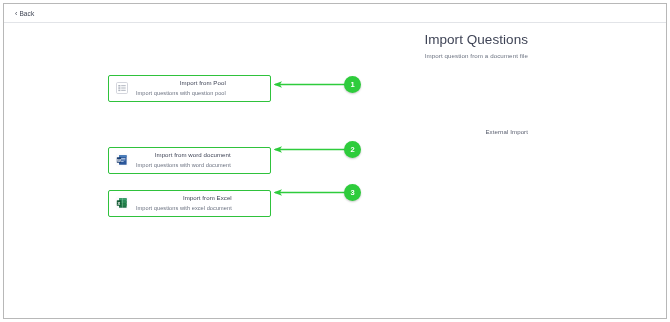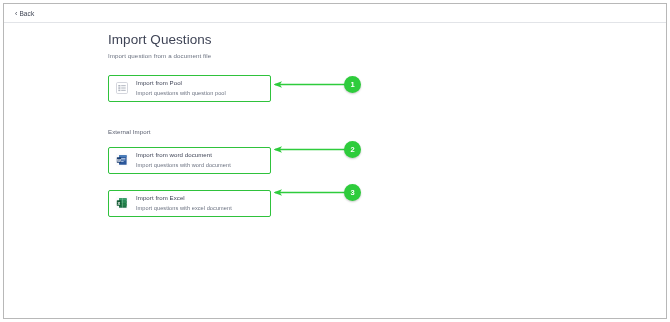--- a/index.html
+++ b/index.html
@@ -12,20 +12,21 @@
     -webkit-font-smoothing: antialiased;
   }
 
   #screenshot {
     position: relative;
     width: 670px;
     height: 322px;
     overflow: hidden;
     background: #ffffff;
     box-sizing: border-box;
+    text-align: right;
   }
 
   
   .window-frame {
     position: absolute;
     left: 3px;
     top: 3px;
     width: 664px;
     height: 316px;
     box-sizing: border-box;

